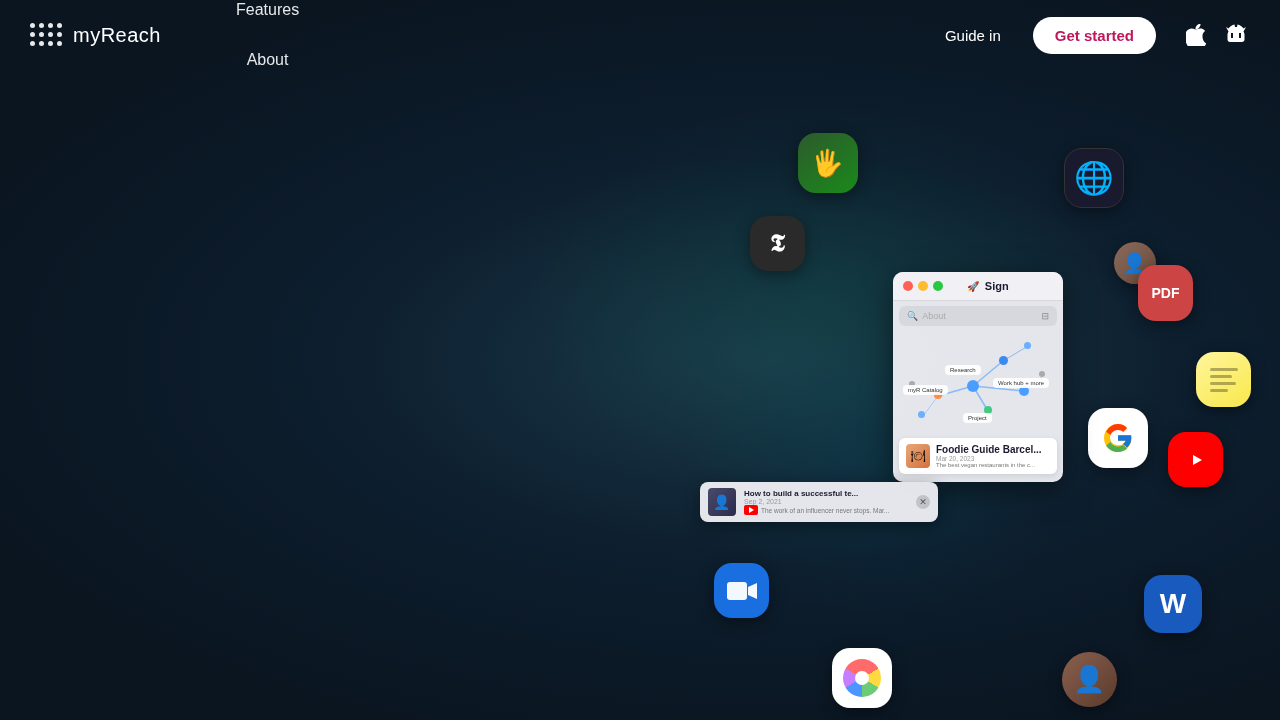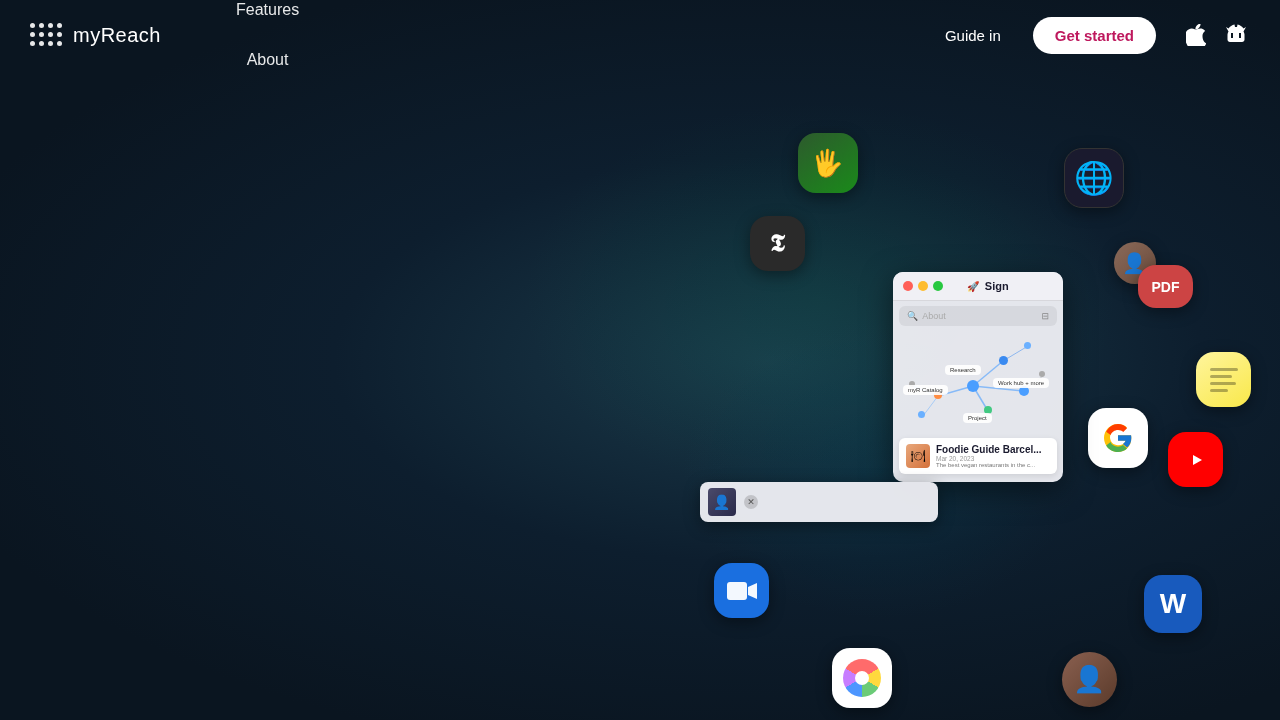--- a/index.html
+++ b/index.html
@@ -174,21 +174,21 @@
       border: 1px solid #333;
     }
 
     .icon-nytimes {
       width: 55px; height: 55px;
       top: 216px; left: 750px;
       background: #2a2a2a;
     }
 
     .icon-pdf {
-      width: 55px; height: 43px;
+      width: 55px; height: 56px;
       top: 265px; left: 1138px;
       background: #cc3333;
     }
 
     .icon-notes {
       width: 55px; height: 55px;
       top: 352px; left: 1196px;
       background: linear-gradient(145deg, #ffd700, #ffec6e);
     }
 
@@ -738,14 +738,24 @@
       <div class="food-card-date">Mar 20, 2023</div>
       <div class="food-card-desc">The best vegan restaurants in the c...</div>
     </div>
   </div>
 </div>
 
 <div class="yt-card">
   <div class="yt-card-thumb">
     <span style="font-size:14px;">👤</span>
   </div>
+  <div class="yt-card-info">
+    <div class="yt-card-title">How to build a successful te...</div>
+    <div class="yt-card-date">Sep 2, 2021</div>
+    <div class="yt-card-desc">
+      <div class="yt-badge">
+        <div class="yt-badge-icon"></div>
+      </div>
+      <span>The work of an influencer never stops. Mar...</span>
+    </div>
+  </div>
   <div class="yt-close">✕</div>
 </div>
 
 </body></html>

